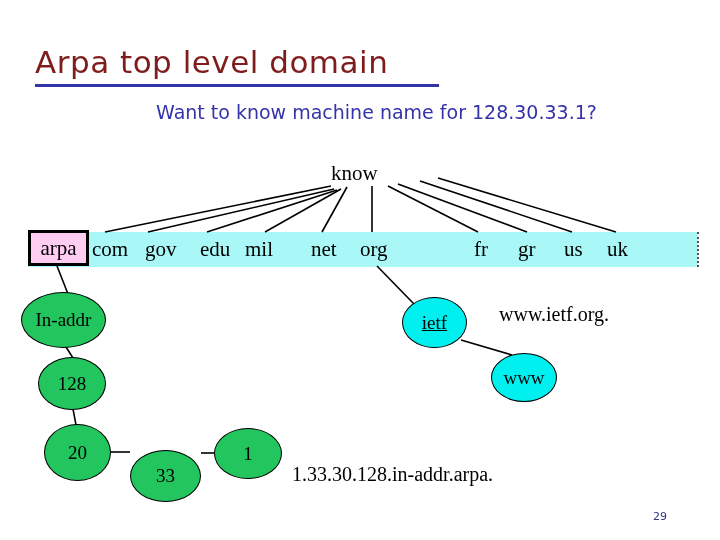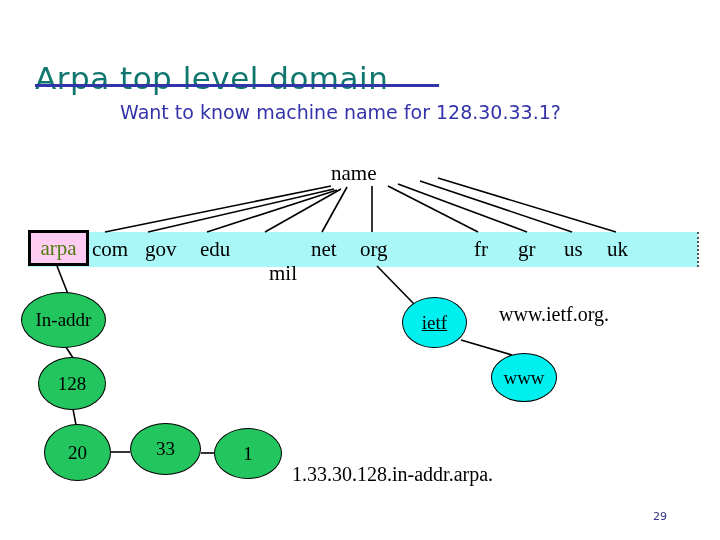--- a/index.html
+++ b/index.html
@@ -16,42 +16,42 @@
     font-family: "Liberation Serif", serif;
   }
   
   #title {
     position: absolute;
     left: 35px;
     top: 44px;
     font-family: "DejaVu Sans", sans-serif;
     font-size: 31px;
     font-weight: 400;
-    color: #0f766e;
+    color: #7f1d1d;
     letter-spacing: 0.5px;
     white-space: nowrap;
-    margin-top: 16px;
   }
   #title-underline {
     position: absolute;
     left: 35px;
     top: 84px;
     width: 404px;
     height: 3px;
     background: #3333aa;
   }
   
   .subtitle {
     position: absolute;
     width: 681px;
     text-align: center;
     font-family: "DejaVu Sans", sans-serif;
     font-size: 19px;
     color: #3333aa;
     white-space: nowrap;
+    padding-left: 36px;
   }
   #subtitle-1 { top: 101px; left: 0; }
   #subtitle-2 { top: 131px; left: 0; }
 
   
   #tld-band {
     position: absolute;
     left: 28px;
     top: 232px;
     width: 670px;
@@ -81,21 +81,21 @@
     top: 230px;
     width: 61px;
     height: 36px;
     background: #ffccf2;
     border: 3px solid #000000;
     box-sizing: border-box;
     display: flex;
     align-items: center;
     justify-content: center;
     font-size: 21px;
-    color: #4d7c0f;
+    color: #000000;
   }
   
   .tld {
     position: absolute;
     font-size: 21px;
     color: #000000;
     white-space: nowrap;
   }
   
   .node {
@@ -176,41 +176,41 @@
 
       <line x1="111" y1="452" x2="130" y2="452"></line>
       <line x1="201" y1="453" x2="214" y2="453"></line>
 
       <line x1="377" y1="266" x2="414" y2="304"></line>
 
       <line x1="461" y1="340" x2="512" y2="355"></line>
     </g>
   </svg>
 
-  <div id="root-label">name</div>
+  <div id="root-label">know</div>
 
   <div id="arpa-box">arpa</div>
 
   <div id="tld-layer">
       <div class="tld" style="left: 92px; top: 237px;">com</div>
       <div class="tld" style="left: 145px; top: 237px;">gov</div>
       <div class="tld" style="left: 200px; top: 237px;">edu</div>
-      <div class="tld" style="left: 269px; top: 237px; margin-top: 24px;">mil</div>
+      <div class="tld" style="left: 245px; top: 237px;">mil</div>
       <div class="tld" style="left: 311px; top: 237px;">net</div>
       <div class="tld" style="left: 360px; top: 237px;">org</div>
       <div class="tld" style="left: 474px; top: 237px;">fr</div>
       <div class="tld" style="left: 518px; top: 237px;">gr</div>
       <div class="tld" style="left: 564px; top: 237px;">us</div>
       <div class="tld" style="left: 607px; top: 237px;">uk</div>
     </div>
   <div id="node-layer">
       <div class="node pink" style="left: 21px; top: 292px; width: 85px; height: 56px;">In-addr</div>
       <div class="node pink" style="left: 38px; top: 357px; width: 68px; height: 53px;">128</div>
       <div class="node pink" style="left: 44px; top: 424px; width: 67px; height: 57px;">20</div>
-      <div class="node pink" style="left: 130px; top: 423px; width: 71px; height: 52px;">33</div>
+      <div class="node pink" style="left: 130px; top: 450px; width: 71px; height: 52px;">33</div>
       <div class="node pink" style="left: 214px; top: 428px; width: 68px; height: 51px;">1</div>
       <div class="node cyan" style="left: 402px; top: 297px; width: 65px; height: 51px; text-decoration: underline;">ietf</div>
       <div class="node cyan" style="left: 491px; top: 353px; width: 66px; height: 49px;">www</div>
     </div>
   <div id="label-layer">
       <div class="free-label" style="left: 499px; top: 303px;">www.ietf.org.</div>
       <div class="free-label" style="left: 292px; top: 463px;">1.33.30.128.in-addr.arpa.</div>
     </div>
 
   <div id="page-number">29</div>

